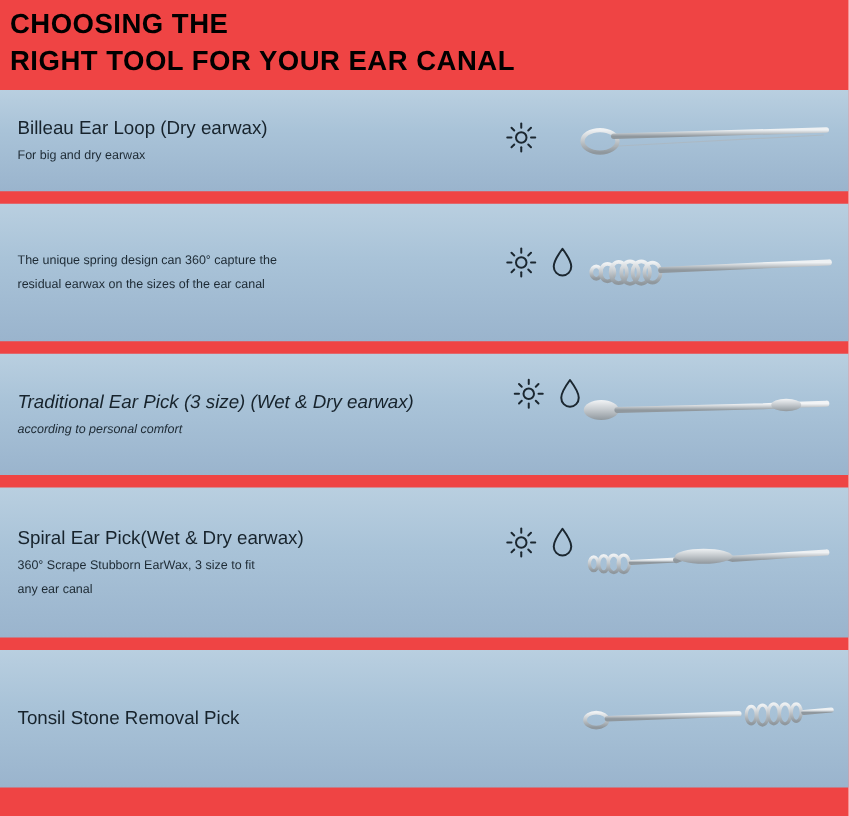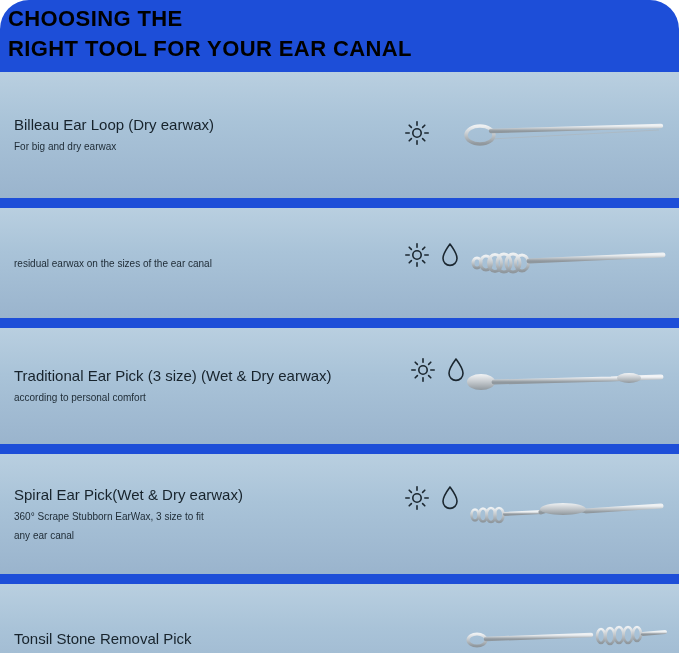--- a/index.html
+++ b/index.html
@@ -11,22 +11,21 @@
     width: 679px;
     height: 653px;
     font-family: "Liberation Sans", sans-serif;
     color: #111111;
     overflow: hidden;
   }
   .page {
     position: relative;
     width: 679px;
     height: 653px;
-    background: #1d4ed8;
-    border-radius: 29px;
+    background: #ef4444;
   }
   .heading {
     padding: 4px 8px 0 8px;
   }
   .heading-line {
     font-size: 22px;
     font-weight: bold;
     letter-spacing: 0.4px;
     line-height: 30px;
     color: #000000;
@@ -34,23 +33,23 @@
   }
   .rows {
     margin-top: 8px;
   }
   .row {
     position: relative;
     margin: 0 0 10px 0;
     background: linear-gradient(to bottom, #b9cfe0 0%, #a9c3d8 40%, #9ab4cd 100%);
     overflow: hidden;
   }
-  .row.r1 { height: 126px; }
+  .row.r1 { height: 81px; }
   .row.r2 { height: 110px; }
-  .row.r3 { height: 116px; }
+  .row.r3 { height: 97px; font-style: italic; }
   .row.r4 { height: 120px; padding-left: 43px; }
   .row.r5 { height: 110px; margin-bottom: 0; }
 
   .text-col {
     position: absolute;
     left: 14px;
     top: 0;
     width: 400px;
     height: 100%;
     display: flex;
@@ -156,20 +155,21 @@
           <ellipse cx="19" cy="30" rx="14" ry="9" fill="none" stroke="url(#mg1)" stroke-width="3.4"></ellipse>
           <path d="M30 26 L200 21" stroke="url(#mg1)" stroke-width="4.4" stroke-linecap="round"></path>
           <path d="M30 34 L198 25" stroke="#aeb5ba" stroke-width="1" opacity="0.6"></path>
         </svg>
       </div>
     </div>
 
     <div class="row r2">
       <div class="text-col">
         <div class="desc">
+          <span>The unique spring design can 360° capture the</span>
           <span class="l2">residual earwax on the sizes of the ear canal</span>
         </div>
       </div>
       <div class="icons">
         <span class="sun-icon">
           <svg width="26" height="26" viewBox="0 0 26 26">
             <circle cx="13" cy="13" r="4.2" fill="none" stroke="#1b2730" stroke-width="1.6"></circle>
             <g stroke="#1b2730" stroke-width="1.6" stroke-linecap="round">
               <line x1="13" y1="1.8" x2="13" y2="5.2"></line>
               <line x1="13" y1="20.8" x2="13" y2="24.2"></line>

